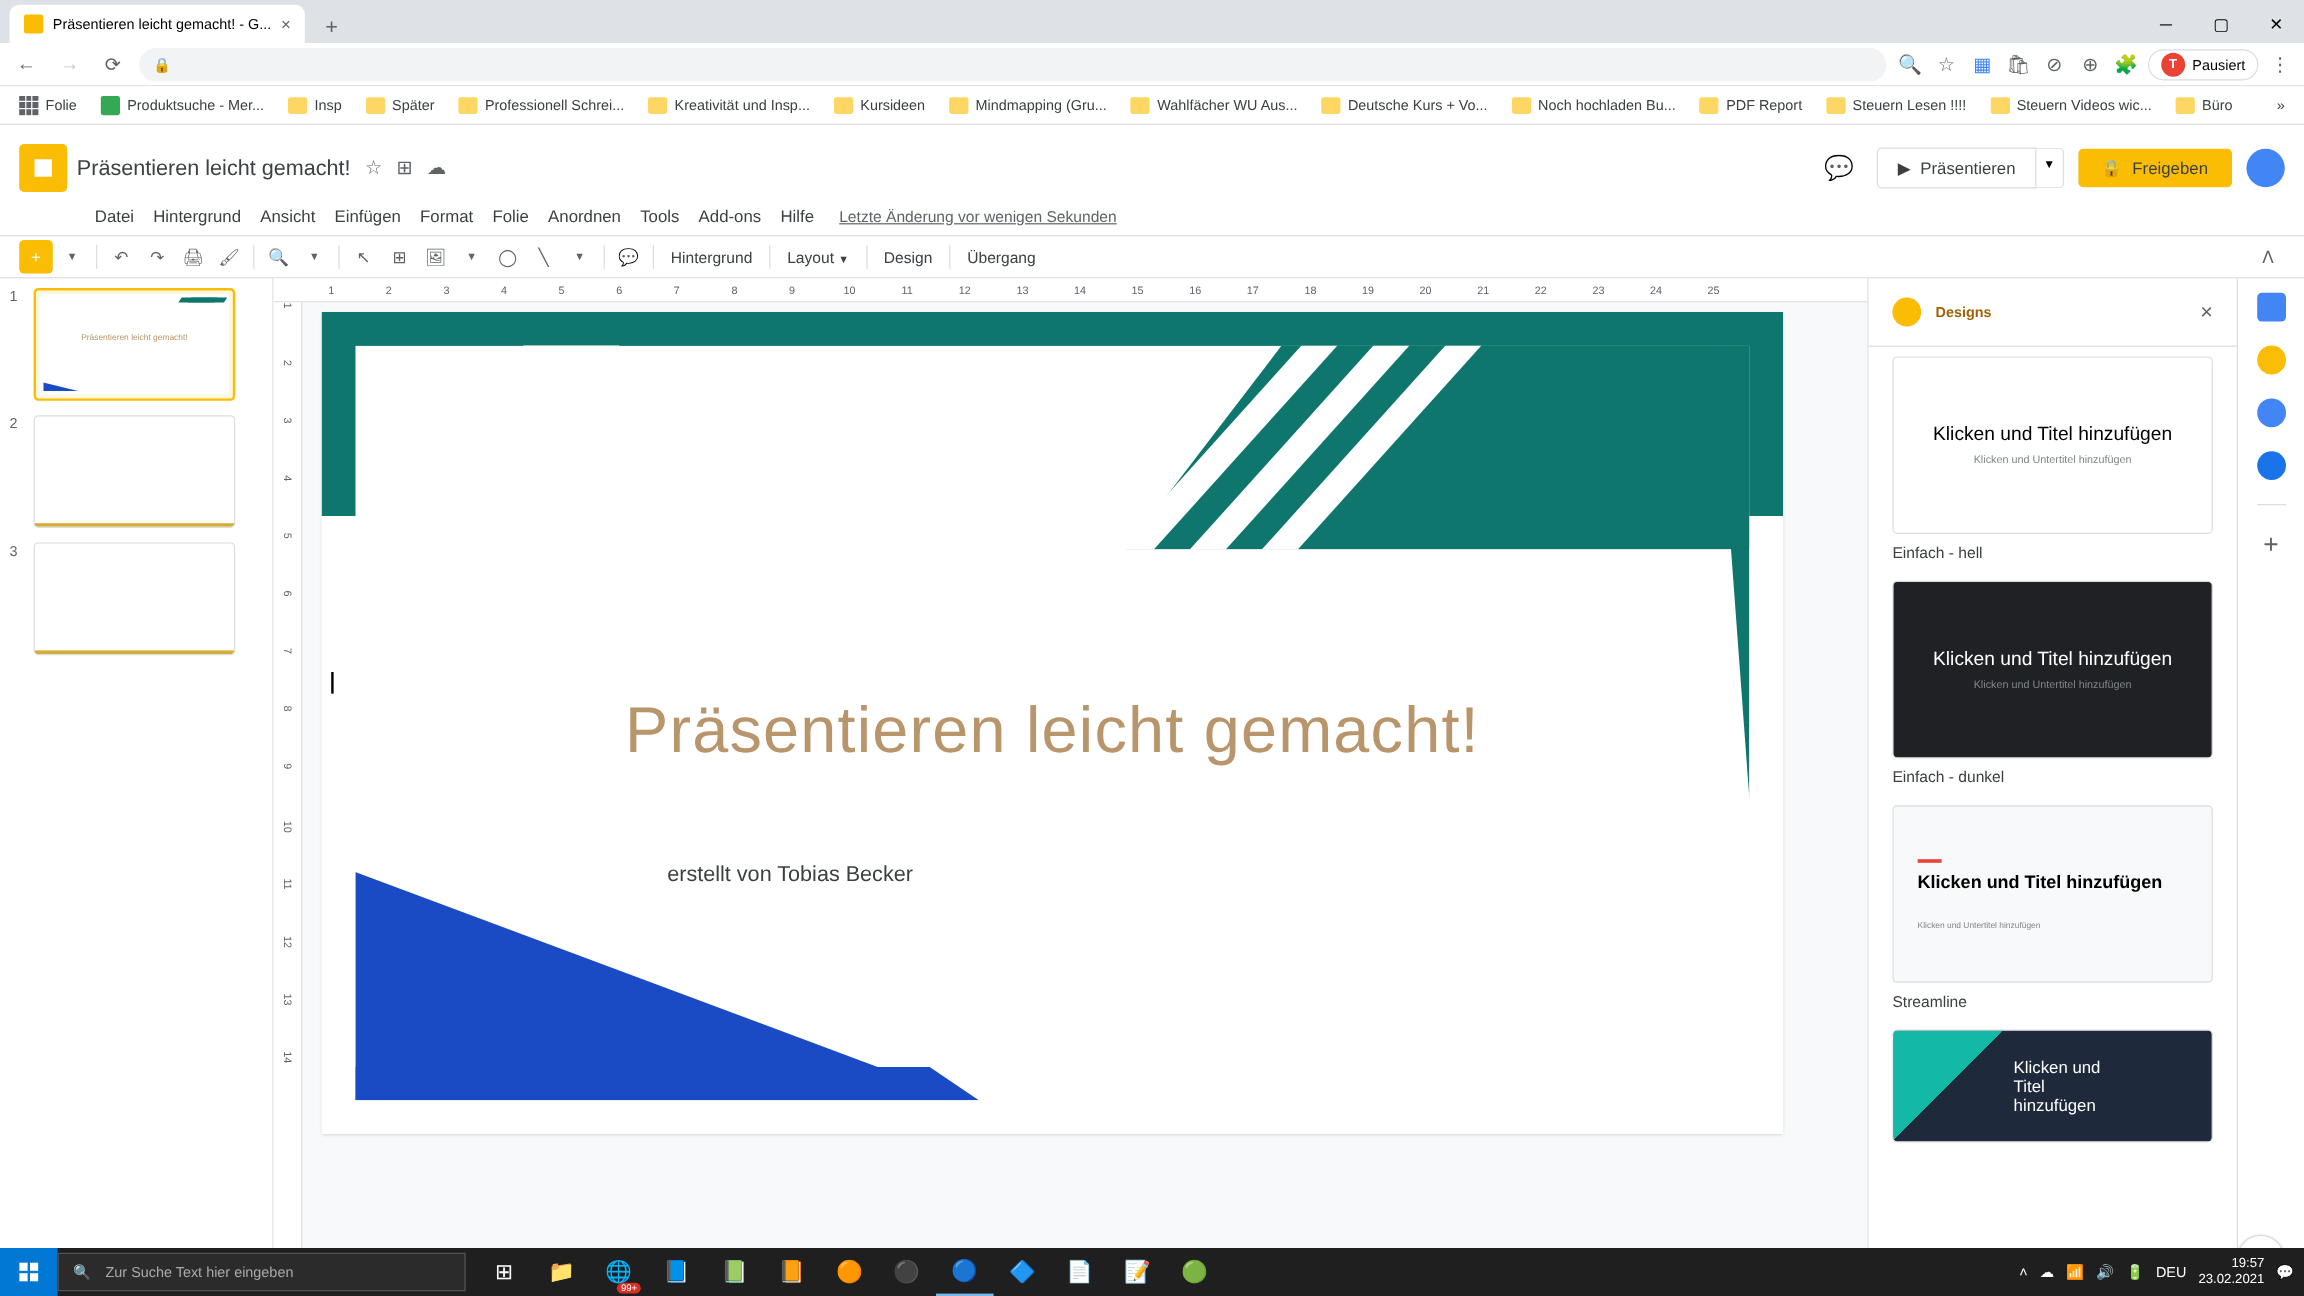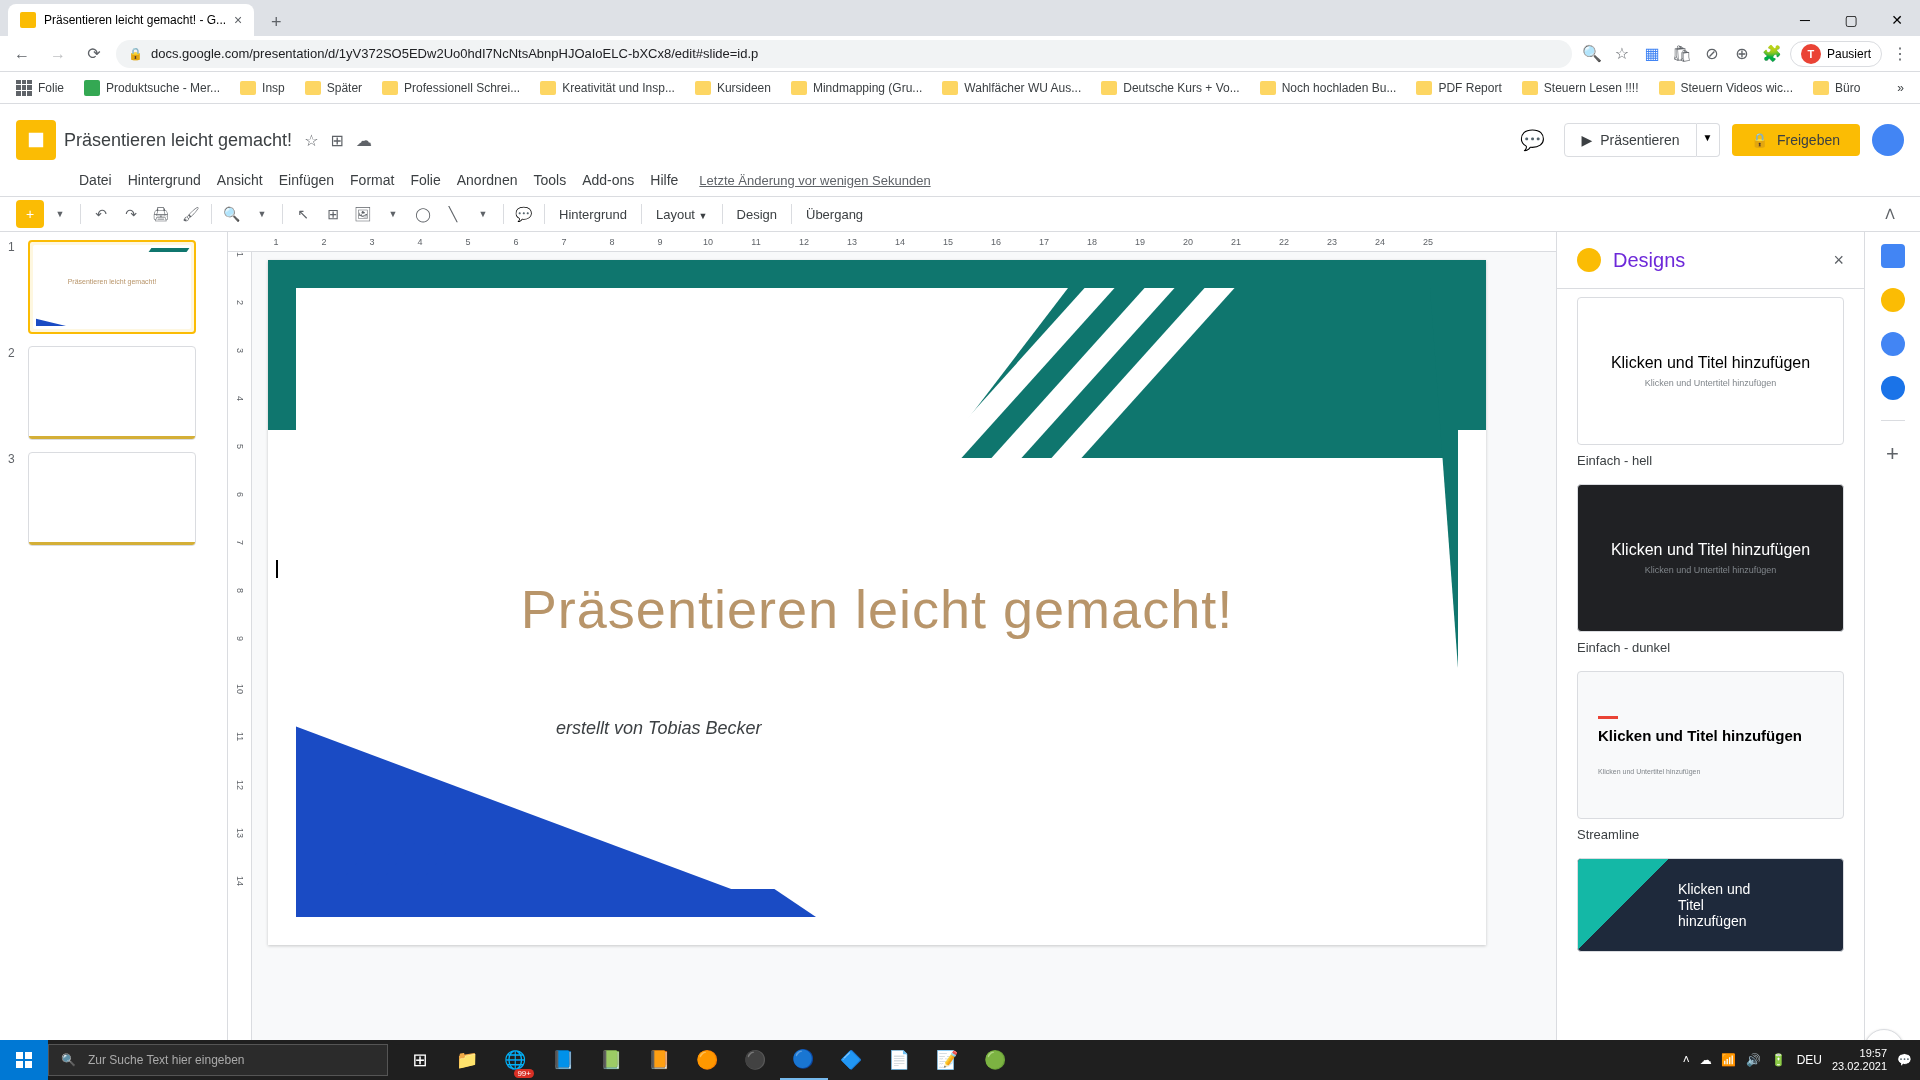--- a/index.html
+++ b/index.html
@@ -67,31 +67,31 @@
 .canvas-area { flex: 1; background: #f8f9fa; position: relative; overflow: hidden; }
 .ruler-h { height: 20px; background: #fff; border-bottom: 1px solid #dadce0; display: flex; align-items: center; font-size: 9px; color: #5f6368; padding-left: 24px; }
 .ruler-h span { width: 48px; display: inline-block; text-align: center; }
 .ruler-v { position: absolute; left: 0; top: 20px; bottom: 0; width: 24px; background: #fff; border-right: 1px solid #dadce0; display: flex; flex-direction: column; align-items: center; font-size: 9px; color: #5f6368; }
 .ruler-v span { height: 48px; writing-mode: vertical-lr; display: flex; align-items: center; }
 
 .slide-canvas { position: absolute; left: 40px; top: 28px; width: 1218px; height: 685px; background: #fff; box-shadow: 0 1px 3px rgba(0,0,0,0.2); overflow: hidden; }
 .slide-inner { position: absolute; inset: 28px; overflow: hidden; }
 .teal-bg { position: absolute; top: 0; left: 0; right: 0; height: 170px; background: #0f766e; }
 .slide-title { position: absolute; top: 290px; left: 0; right: 0; text-align: center; font-size: 54px; color: #b8956a; font-weight: 400; letter-spacing: 1px; }
-.slide-subtitle { position: absolute; top: 430px; left: 260px; font-size: 18px; color: #3c4043; font-style: italic; }
+.slide-subtitle { position: absolute; top: 430px; left: 260px; font-size: 18px; color: #3c4043; }
 
 .sidebar-right { width: 56px; border-left: 1px solid #dadce0; display: flex; flex-direction: column; align-items: center; padding-top: 12px; gap: 20px; }
 .side-icon { width: 24px; height: 24px; border-radius: 4px; }
 .side-plus { font-size: 22px; color: #5f6368; }
 
 
 .designs-panel { width: 308px; border-left: 1px solid #dadce0; display: flex; flex-direction: column; }
 .designs-header { display: flex; align-items: center; padding: 16px 20px; gap: 12px; border-bottom: 1px solid #dadce0; }
 .designs-icon { width: 24px; height: 24px; border-radius: 50%; background: #fbbc04; }
-.designs-title { font-size: 20px; font-weight: 400; color: #6d28d9; flex: 1; }
+.designs-title { font-size: 12px; font-weight: 700; color: #a16207; flex: 1; }
 .designs-close { font-size: 18px; color: #5f6368; }
 .designs-subhead { padding: 12px 20px; font-size: 13px; color: #3c4043; display: flex; justify-content: space-between; align-items: center; }
 .designs-list { flex: 1; overflow-y: auto; padding: 8px 20px; }
 .design-card { width: 100%; height: 148px; border: 1px solid #dadce0; border-radius: 4px; margin-bottom: 8px; display: flex; flex-direction: column; align-items: center; justify-content: center; }
 .design-card.dark { background: #202124; color: #fff; }
 .design-card.stream { background: #f8f9fa; align-items: flex-start; padding: 28px 20px; }
 .design-card.fourth { background: #1e293b; color: #fff; height: 94px; padding: 20px 90px 20px 20px; justify-content: center; align-items: flex-start; position: relative; overflow: hidden; }
 .design-card.fourth::before { content: ''; position: absolute; left: 0; top: 0; width: 90px; height: 100%; background: linear-gradient(135deg, #14b8a6 50%, transparent 50%); }
 .design-title-text { font-size: 16px; text-align: center; }
 .design-sub-text { font-size: 9px; color: #80868b; margin-top: 6px; }
@@ -130,21 +130,20 @@
     <div class="window-btn">✕</div>
   </div>
 </div>
 
 <div class="browser-bar">
   <div class="nav-btn">←</div>
   <div class="nav-btn" style="opacity:.4">→</div>
   <div class="nav-btn">⟳</div>
   <div class="url-container">
     <span class="lock-icon">🔒</span>
-    <span>docs.google.com/presentation/d/1yV372SO5EDw2Uo0hdI7NcNtsAbnpHJOaIoELC-bXCx8/edit#slide=id.p</span>
   </div>
   <div class="browser-right">
     <div class="browser-icon">🔍</div>
     <div class="browser-icon">☆</div>
     <div class="browser-icon" style="color:#4285f4">▦</div>
     <div class="browser-icon">🛍</div>
     <div class="browser-icon">⊘</div>
     <div class="browser-icon">⊕</div>
     <div class="browser-icon">🧩</div>
     <div class="paused-btn">

